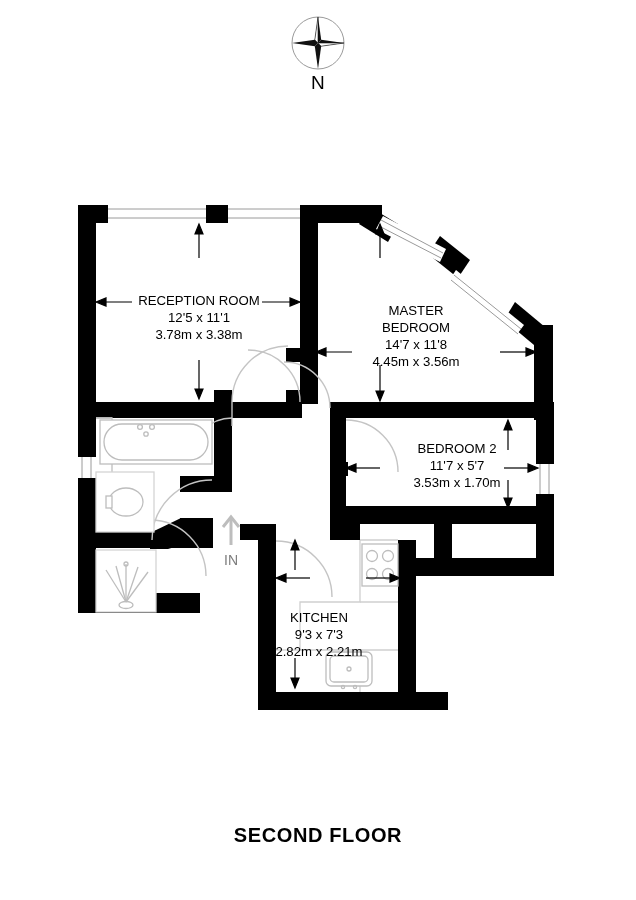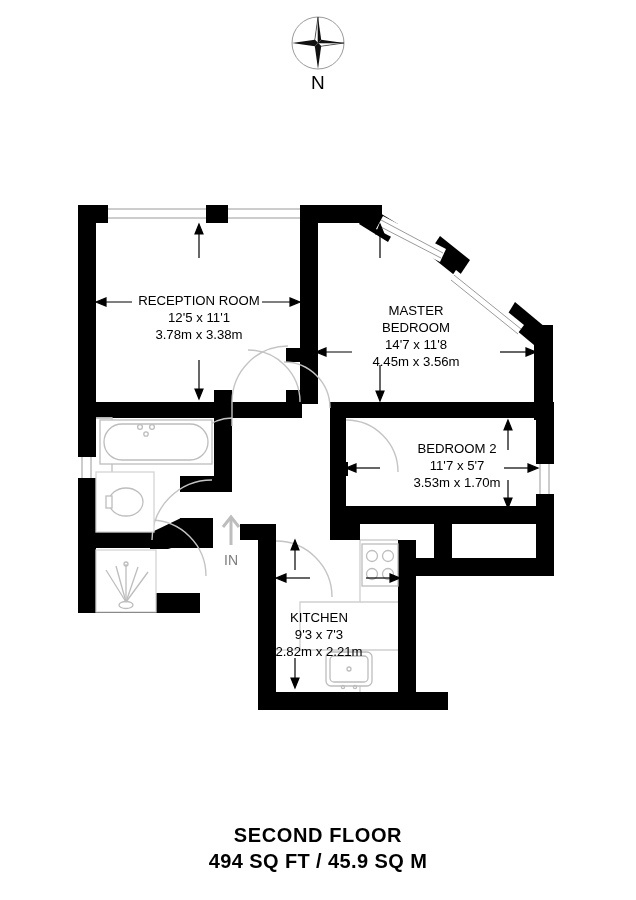--- a/index.html
+++ b/index.html
@@ -282,16 +282,15 @@
       <g stroke="#bdbdbd" stroke-width="3" fill="none">
         <line x1="231" y1="395" x2="231" y2="368"></line>
         <polyline points="223,377 231,367 239,377"></polyline>
       </g>
       <text class="inlbl" x="231" y="415" text-anchor="middle">IN</text>
     </g>
   </svg>
 
   <div id="footer">
     <div class="l1">SECOND FLOOR</div>
-    <div class="l2">494 SQ FT / 45.9 SQ M</div>
   </div>
 
 </div>
 
 </body></html>

